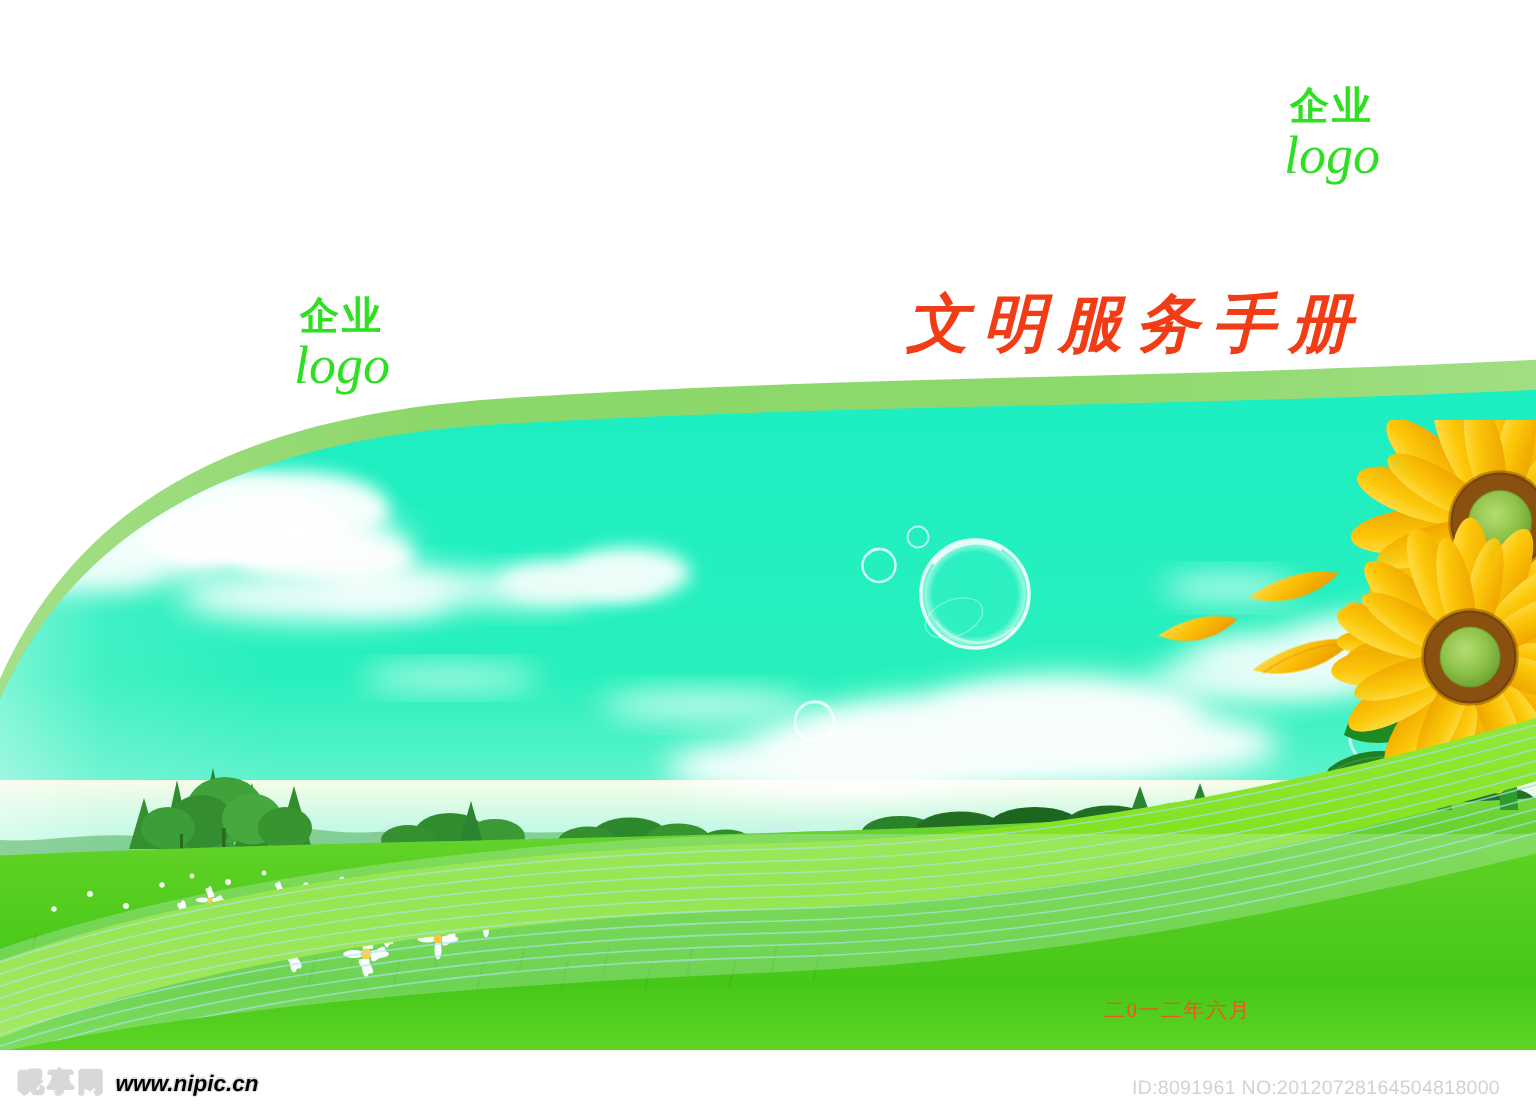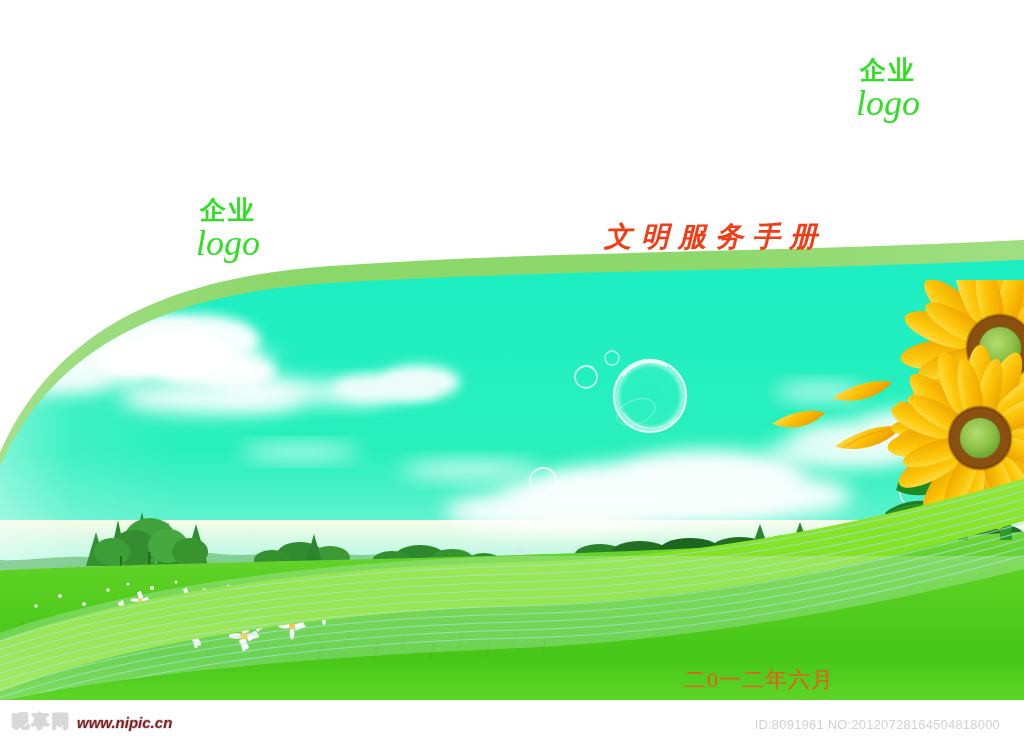--- a/index.html
+++ b/index.html
@@ -55,36 +55,36 @@
   #logo-top-right .logo-cn { font-size: 26px; }
   #logo-top-right .logo-en { font-size: 36px; }
 
   #logo-mid-left { left: 196px; top: 198px; }
   #logo-mid-left .logo-cn { font-size: 26px; }
   #logo-mid-left .logo-en { font-size: 36px; }
 
   #main-title {
     position: absolute;
     left: 604px;
-    top: 218px;
+    top: 188px;
     font-family: "Liberation Serif", "DejaVu Serif", serif;
     font-weight: bold;
-    font-size: 28px;
+    font-size: 42px;
     letter-spacing: 9px;
     font-style: italic;
     white-space: nowrap;
     user-select: none;
   }
 
   #date-line {
     position: absolute;
-    left: 684px;
+    left: 736px;
     top: 665px;
     font-family: "Liberation Serif", "DejaVu Serif", serif;
-    font-size: 22px;
+    font-size: 14px;
     letter-spacing: 1px;
     white-space: nowrap;
     user-select: none;
   }
 
   
   #watermark-bar {
     position: absolute;
     left: 0;
     top: 705px;
@@ -113,21 +113,21 @@
     text-shadow:
       -1px 0 #d8d8d8, 1px 0 #d8d8d8,
       0 -1px #d8d8d8, 0 1px #d8d8d8;
     line-height: 20px;
   }
   #wm-url {
     font-family: "Liberation Sans", sans-serif;
     font-size: 15px;
     font-style: italic;
     font-weight: bold;
-    color: #7f1d1d;
+    color: #000000;
     text-shadow:
       -1px 0 #dcdcdc, 1px 0 #dcdcdc,
       0 -1px #dcdcdc, 0 1px #dcdcdc;
   }
   #wm-id {
     position: absolute;
     right: 24px;
     top: 12px;
     font-family: "Liberation Sans", sans-serif;
     font-size: 13px;

